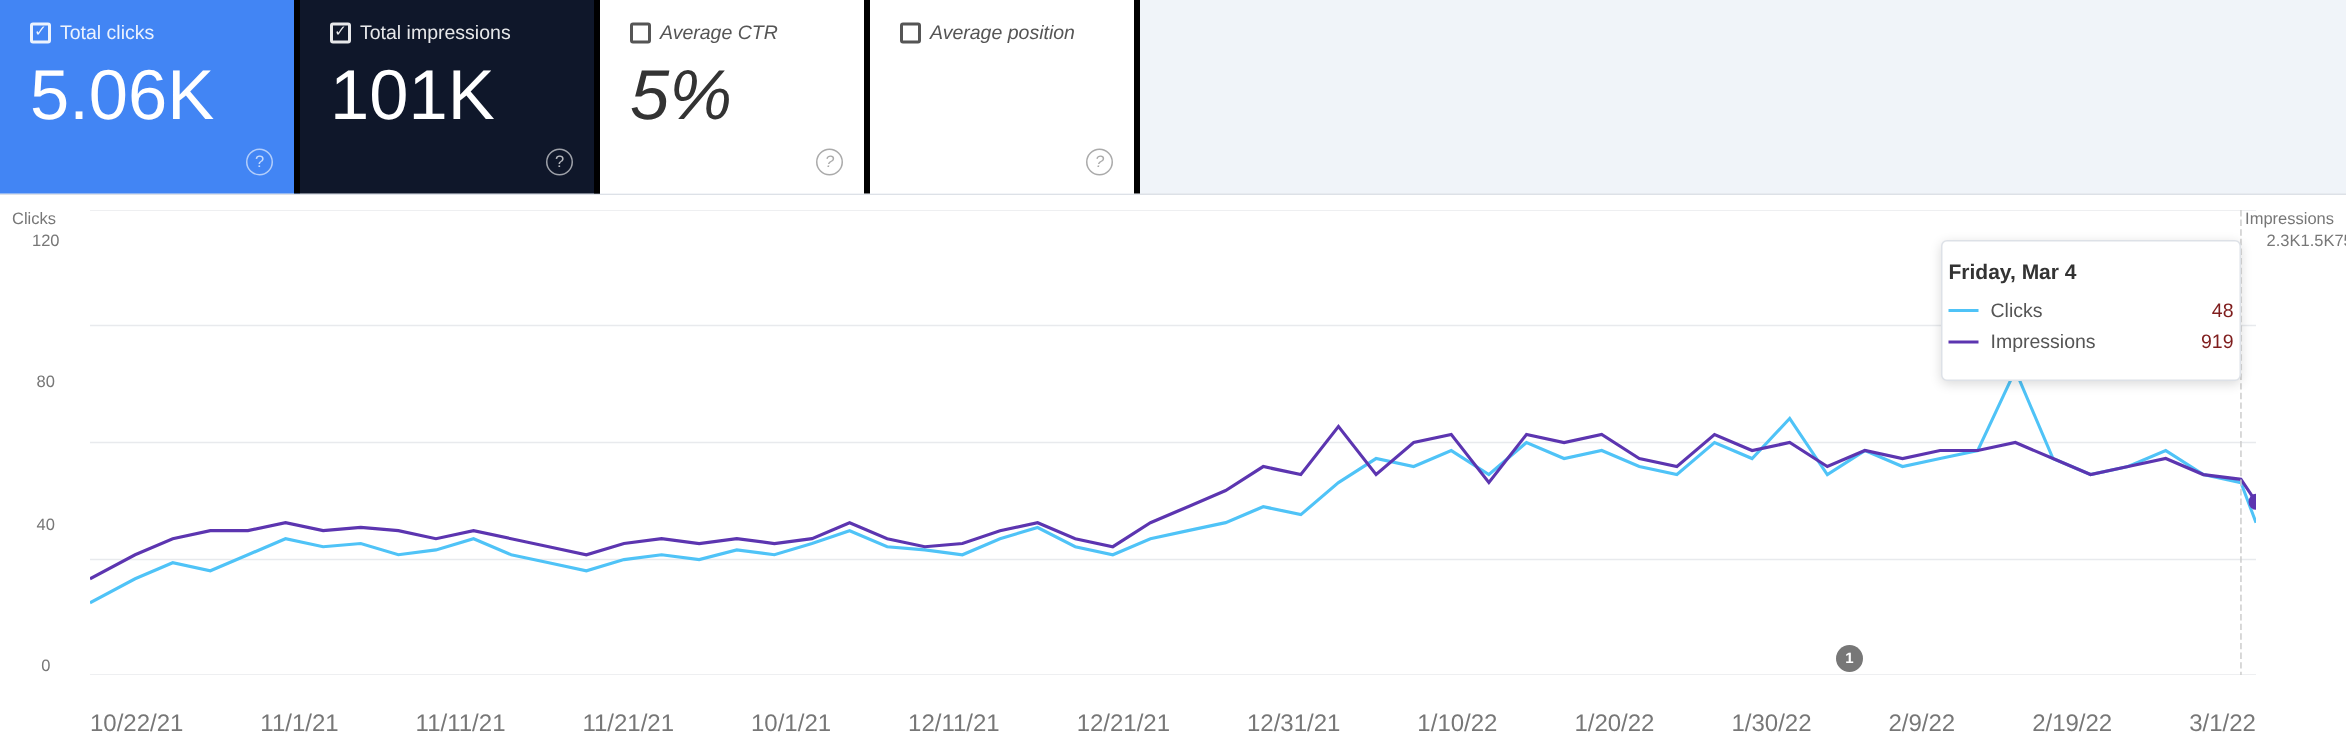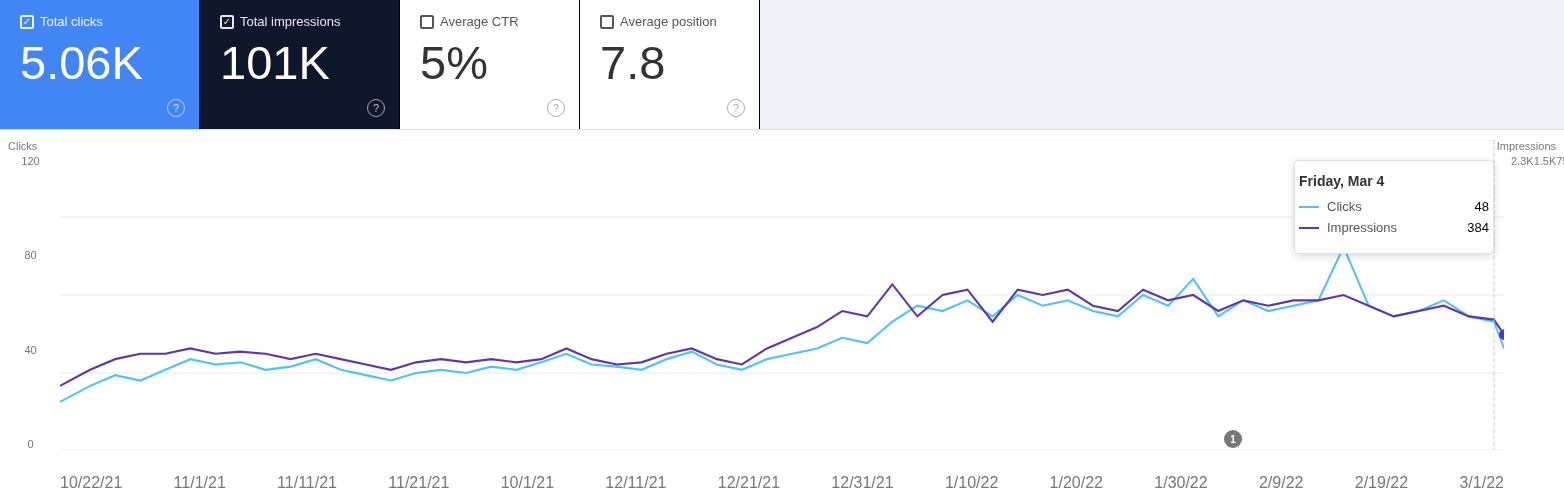--- a/index.html
+++ b/index.html
@@ -19,40 +19,41 @@
       height: 130px;
       border-bottom: 1px solid #dde1e7;
     }
 
     .metric-card {
       display: flex;
       flex-direction: column;
       justify-content: flex-start;
       padding: 14px 20px 10px 20px;
       position: relative;
-      border-right: 1px solid #000000;
+      border-right: 4px solid #000000;
       min-width: 190px;
     }
 
     .metric-card.blue {
       background: #4285f4;
       color: white;
       min-width: 200px;
     }
 
     .metric-card.purple {
       background: #0f172a;
       color: white;
       min-width: 200px;
     }
 
     .metric-card.white {
       background: white;
       color: #333;
       min-width: 180px;
+      font-style: italic;
     }
 
     .metric-label {
       display: flex;
       align-items: center;
       gap: 6px;
       font-size: 13px;
       font-weight: 500;
       margin-bottom: 10px;
     }
@@ -183,21 +184,21 @@
       flex-shrink: 0;
     }
 
     .tooltip-label {
       color: #555;
       flex: 1;
     }
 
     .tooltip-value {
       font-weight: 500;
-      color: #000000;
+      color: #7f1d1d;
       margin-left: auto;
     }
 
     .x-axis-labels {
       position: absolute;
       bottom: 8px;
       left: 60px;
       right: 60px;
       display: flex;
       justify-content: space-between;
@@ -279,21 +280,20 @@
     </div>
     <div class="metric-value">5%</div>
     <div class="help-icon">?</div>
   </div>
 
   <div class="metric-card white">
     <div class="metric-label">
       <span class="checkbox-icon"></span>
       <span>Average position</span>
     </div>
-    <div class="metric-value">7.8</div>
     <div class="help-icon">?</div>
   </div>
 </div>
 
 <div class="chart-area">
   <div class="chart-y-label-left">Clicks</div>
   <div class="chart-y-label-right">Impressions</div>
 
   <div class="y-axis-values-left">
     <span>120</span>
@@ -450,21 +450,21 @@
   <div class="tooltip-box">
     <div class="tooltip-date">Friday, Mar 4</div>
     <div class="tooltip-row">
       <span class="tooltip-dash" style="background:#4fc3f7;"></span>
       <span class="tooltip-label">Clicks</span>
       <span class="tooltip-value">48</span>
     </div>
     <div class="tooltip-row">
       <span class="tooltip-dash" style="background:#5c35b0;"></span>
       <span class="tooltip-label">Impressions</span>
-      <span class="tooltip-value">384</span>
+      <span class="tooltip-value">919</span>
     </div>
   </div>
 
   
   <div class="annotation-bubble" style="left: calc(60px + 75%);">
     <span>1</span>
   </div>
 
   
   <div class="x-axis-labels">

